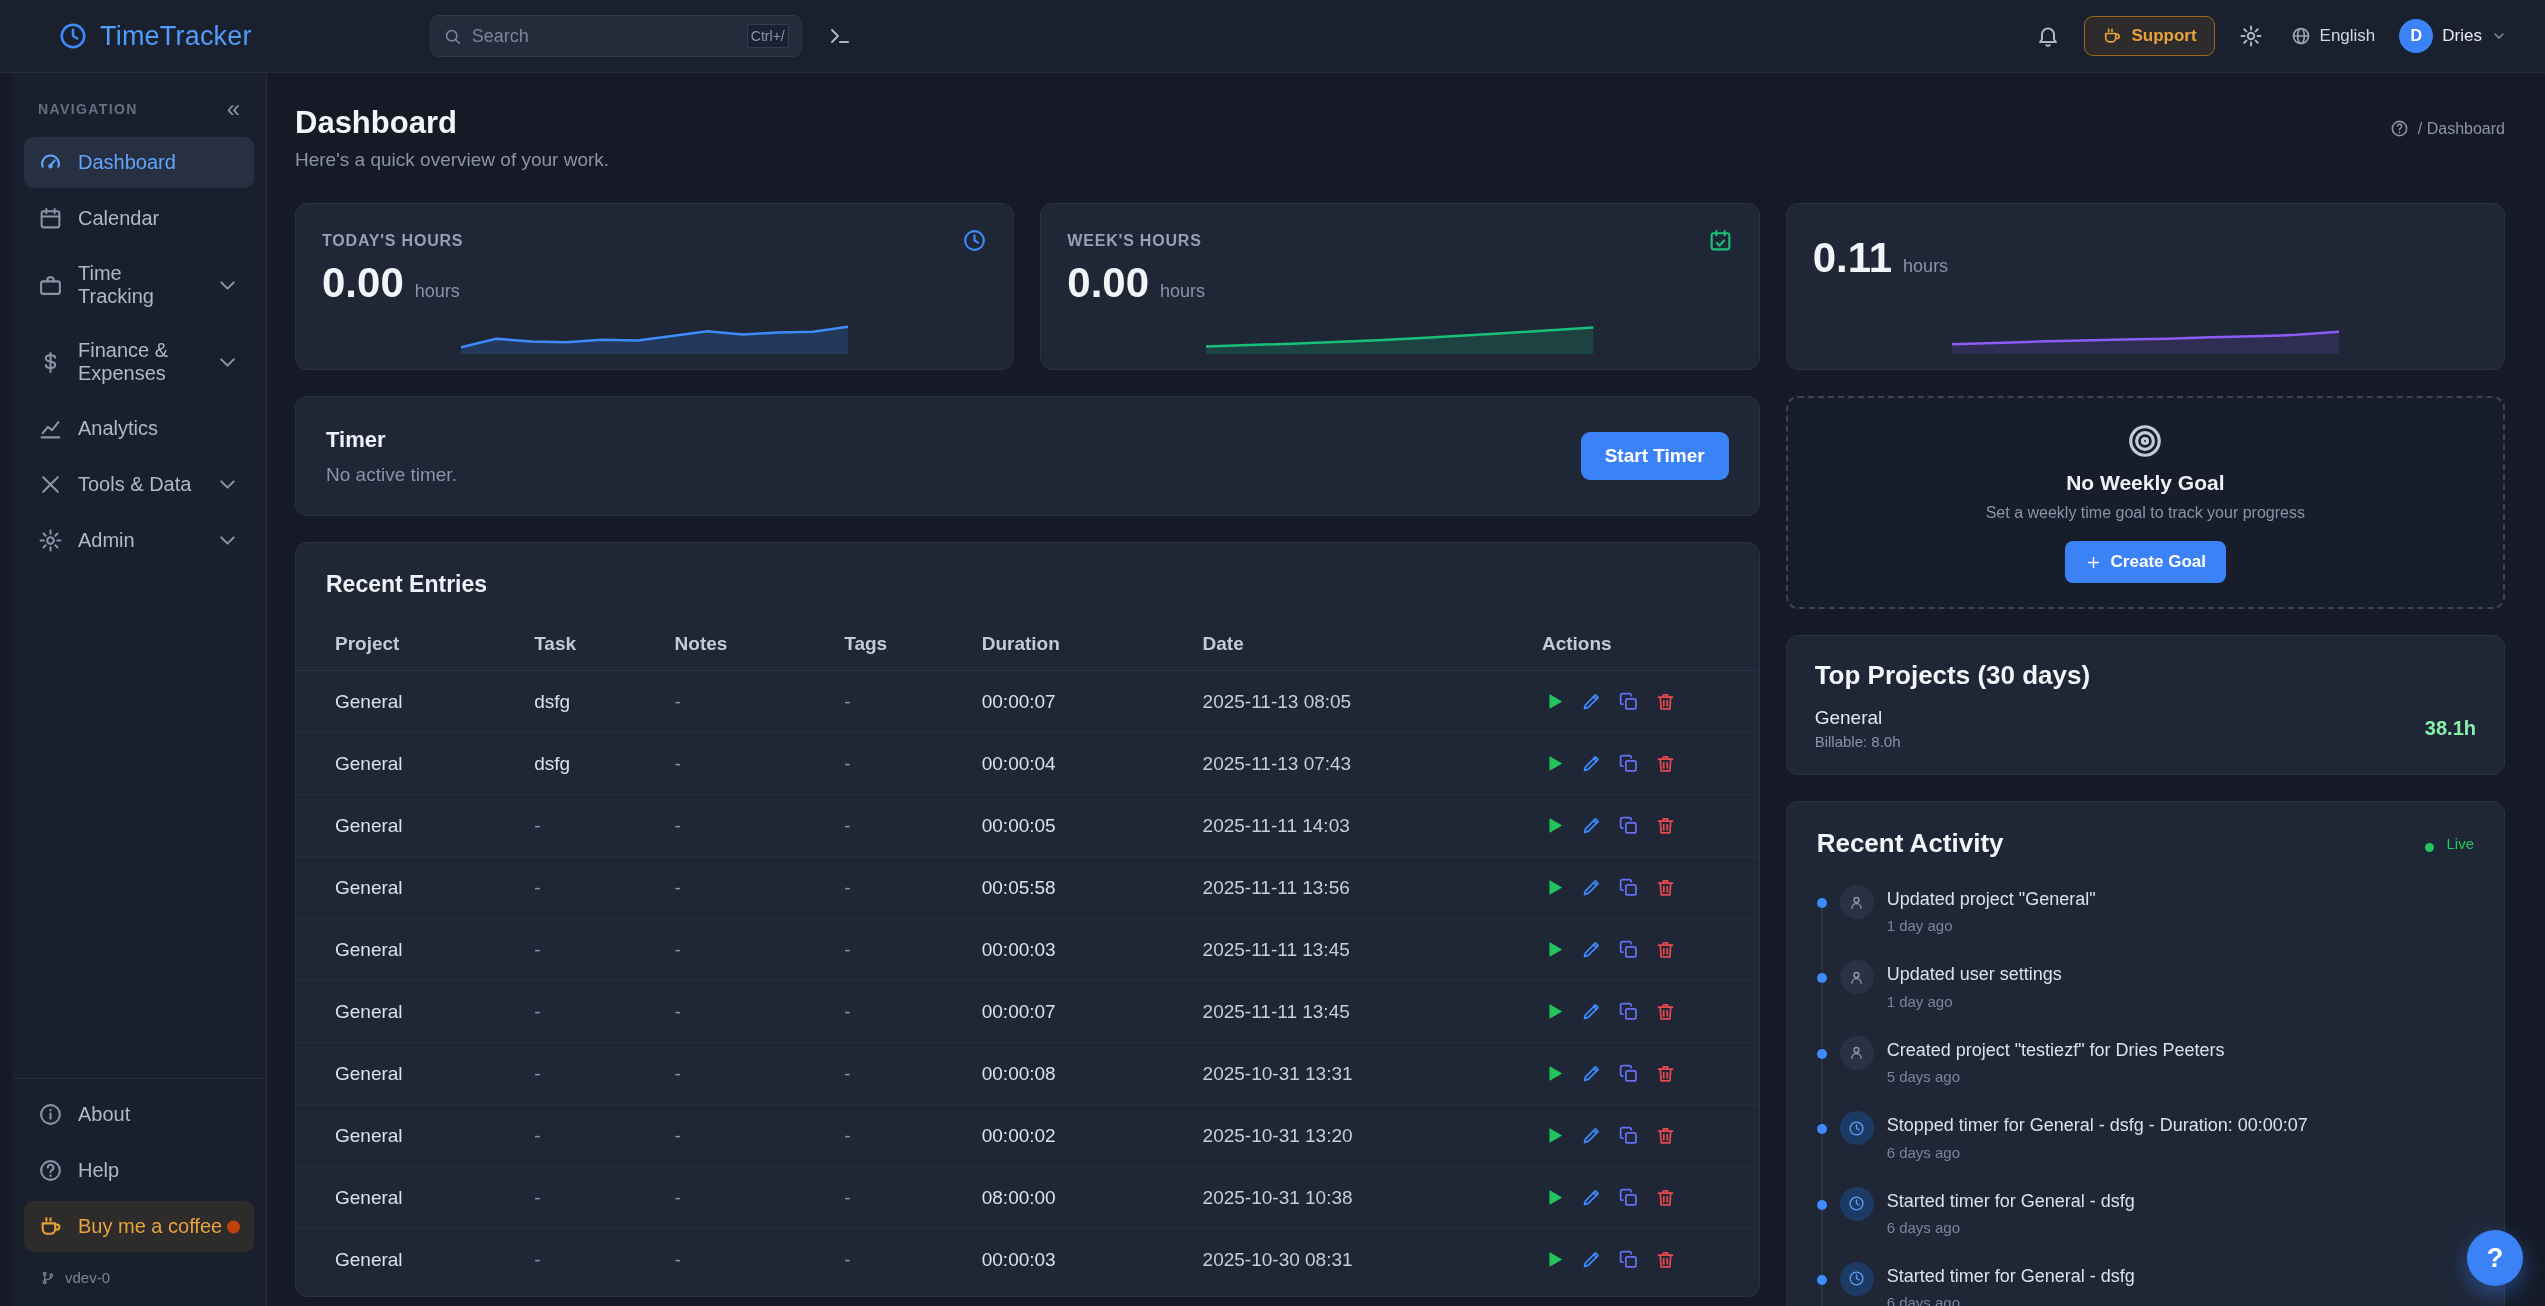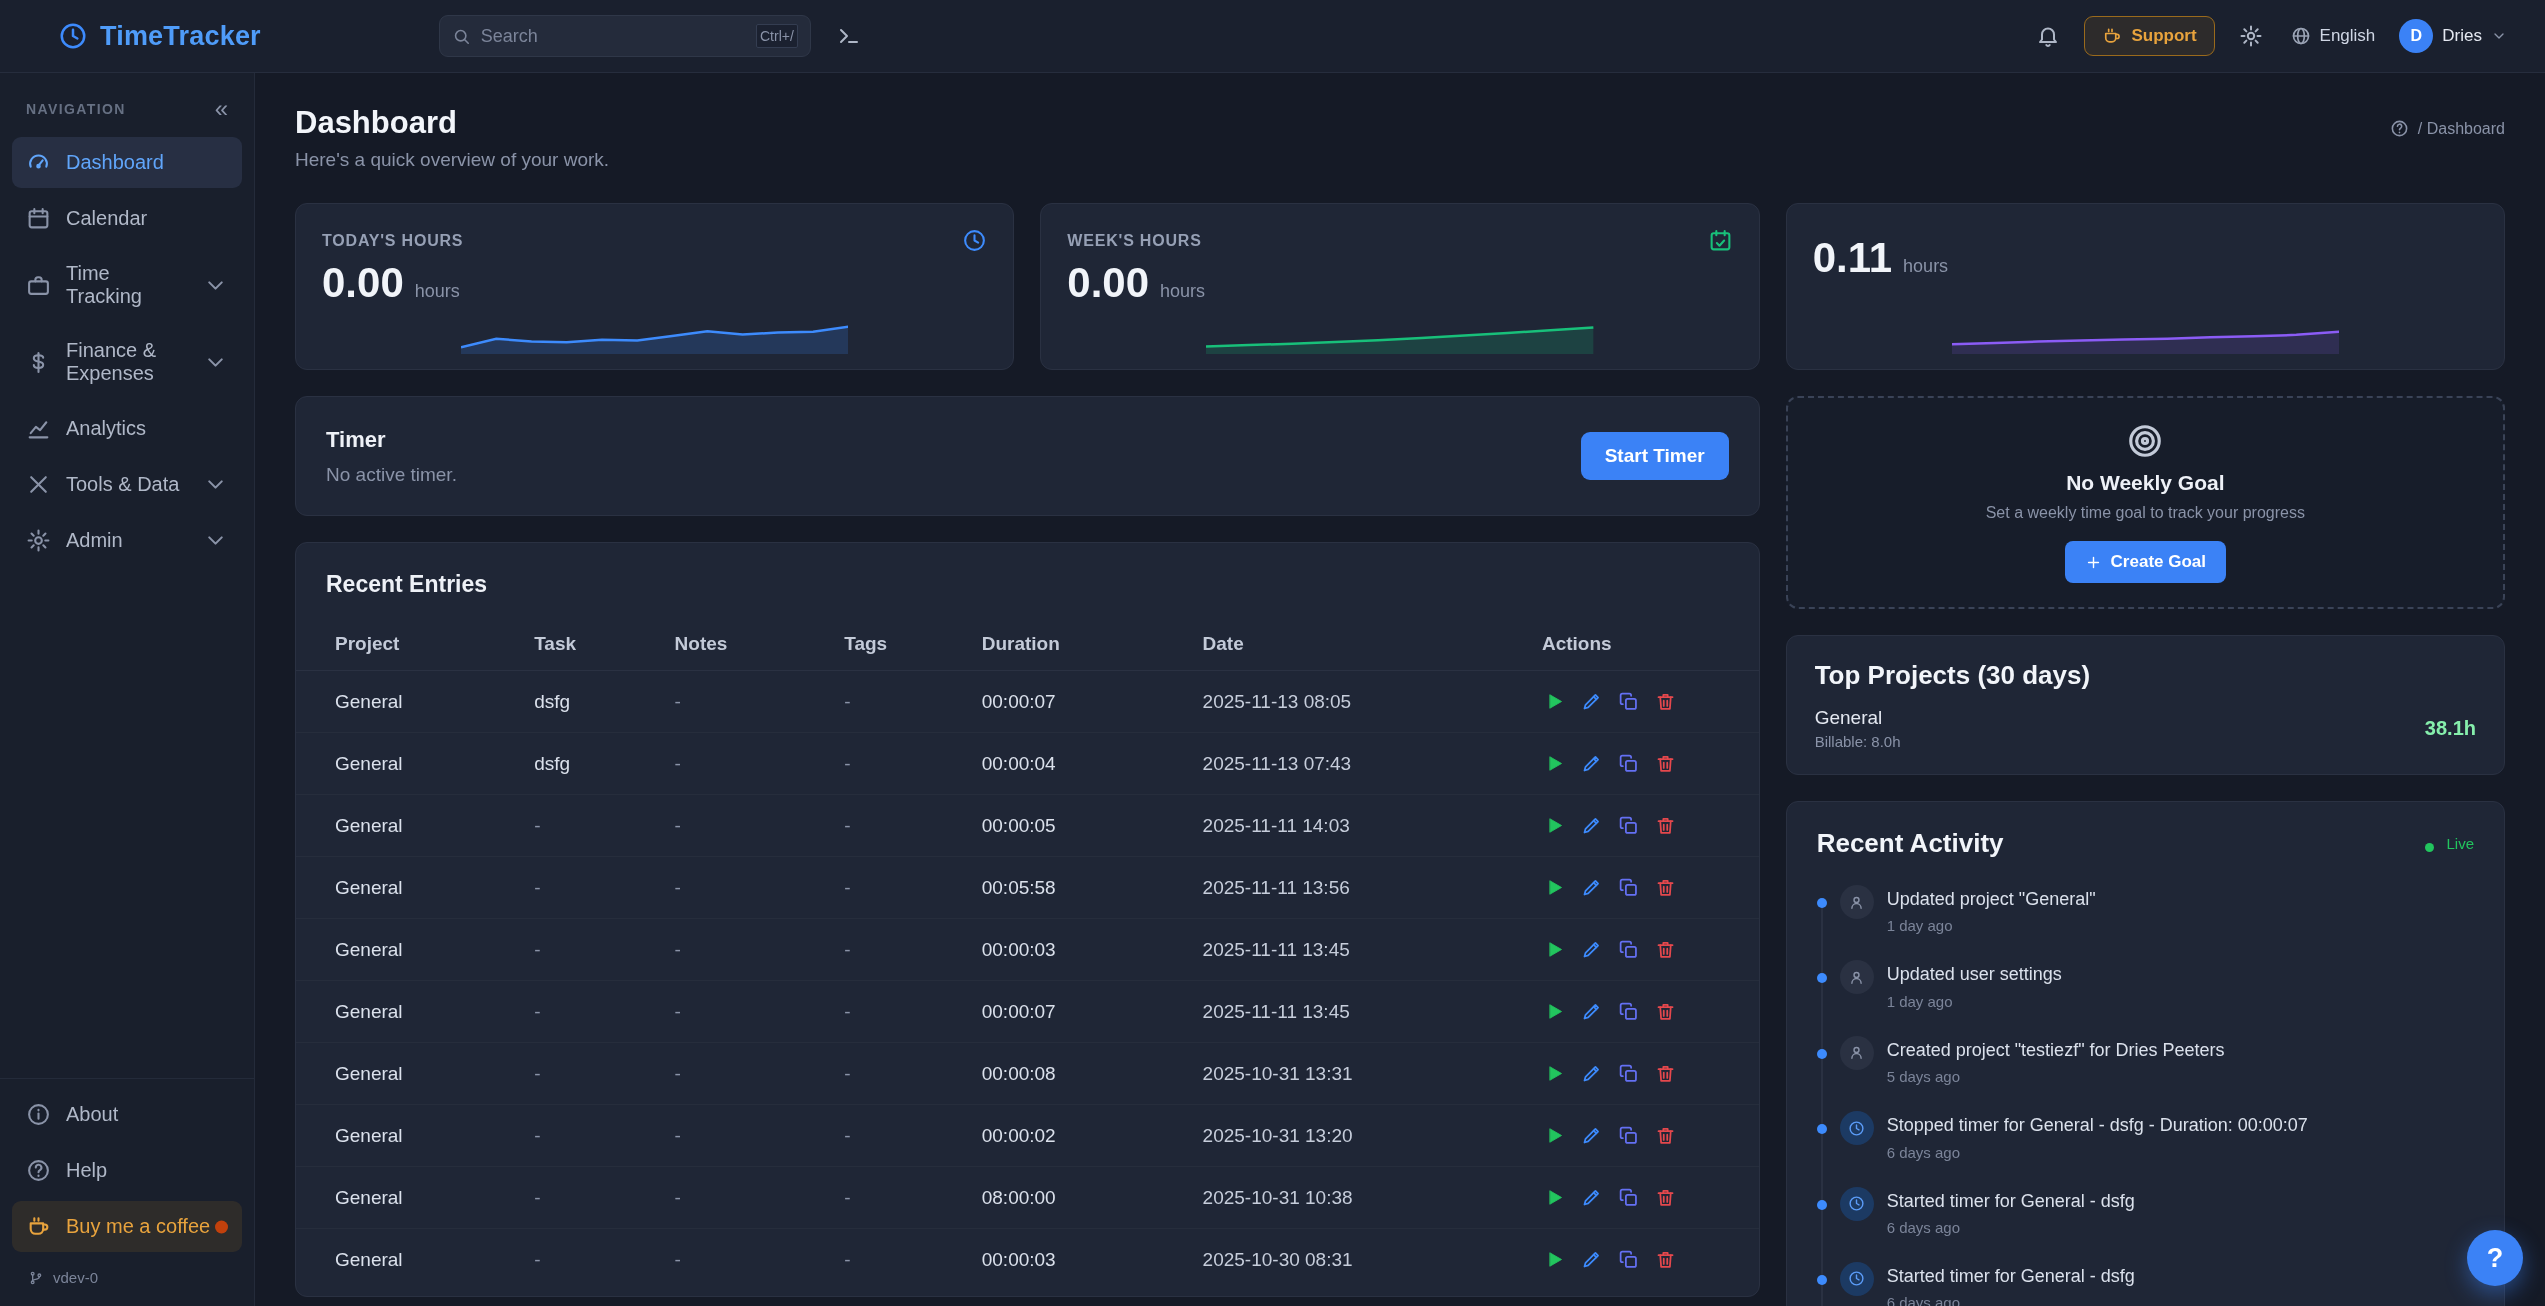--- a/index.html
+++ b/index.html
@@ -6,40 +6,40 @@
   html,body{width:2545px;height:1306px;overflow:hidden}
   body{font-family:"Liberation Sans","DejaVu Sans",sans-serif;background:#151a26;color:#e4e8f1;position:relative}
   [data-interactable="true"]{cursor:pointer}
   .ico{width:22px;height:22px;fill:none;stroke:currentColor;stroke-width:2;stroke-linecap:round;stroke-linejoin:round;display:block}
   .ico.solid{fill:currentColor;stroke:currentColor;stroke-width:1}
 
   
   .topbar{position:absolute;top:0;left:0;right:0;height:73px;background:#1a202e;border-bottom:1px solid #262d3d;display:flex;align-items:center;padding:0 34px;gap:18px;z-index:5}
   .brand{display:flex;align-items:center;gap:12px;margin-left:24px}
   .brand .ico{width:30px;height:30px;color:#3d8bfd}
-  .brand-name{font-size:27px;font-weight:700;color:#4f9cf9;letter-spacing:.2px}
+  .brand-name{font-size:27px;font-weight:400;color:#4f9cf9;letter-spacing:.2px}
   .search-wrap{margin-left:160px;width:372px;height:42px;background:#242b3b;border:1px solid #2f3748;border-radius:9px;display:flex;align-items:center;padding:0 12px;gap:10px}
   .search-wrap .ico{width:19px;height:19px;color:#7b8499}
   .search-input{flex:1;background:transparent;border:none;outline:none;color:#cfd6e4;font-size:18px;font-family:inherit;min-width:0}
   .search-input::placeholder{color:#7b8499}
   .kbd{background:#1b2130;border:1px solid #343d51;border-radius:2px;font-size:14px;color:#8a93a8;padding:3px 3px;white-space:nowrap}
   .icon-btn{background:none;border:none;color:#aeb6c6;display:flex;align-items:center;justify-content:center;padding:8px}
   .icon-btn .ico{width:24px;height:24px}
   .top-right{margin-left:auto;display:flex;align-items:center;gap:16px}
   .support-btn{display:flex;align-items:center;gap:9px;padding:9px 17px;border-radius:9px;border:1px solid #9a6a1c;background:rgba(180,120,24,.13);color:#e8a33d;font-size:17px;font-weight:600;font-family:inherit}
   .support-btn .ico{width:20px;height:20px}
   .lang{display:flex;align-items:center;gap:9px;color:#cfd6e4;font-size:17px;padding:6px 4px}
   .lang .ico{width:20px;height:20px;color:#9aa3b5}
   .user-menu{display:flex;align-items:center;gap:9px;padding:6px 4px}
   .avatar{width:34px;height:34px;border-radius:50%;background:#3b82f6;color:#fff;font-size:16px;font-weight:700;display:flex;align-items:center;justify-content:center}
   .user-name{font-size:17px;color:#e4e8f1}
   .user-menu .chev{width:16px;height:16px;color:#8a93a8}
 
   
-  .sidebar{position:absolute;top:73px;left:0;bottom:0;width:255px;background:#191f2c;border-right:1px solid #242b3a;display:flex;flex-direction:column}
+  .sidebar{position:absolute;top:73px;left:12px;bottom:0;width:255px;background:#191f2c;border-right:1px solid #242b3a;display:flex;flex-direction:column}
   .side-head{display:flex;align-items:center;justify-content:space-between;padding:22px 18px 14px 26px}
   .nav-label{font-size:14px;letter-spacing:1.4px;color:#667083;font-weight:700;text-transform:uppercase}
   .collapse-btn{background:none;border:none;color:#8a93a8;font-size:24px;line-height:1;padding:2px 8px}
   .nav{padding:0 12px;display:flex;flex-direction:column;gap:5px}
   .nav-item{display:flex;align-items:center;gap:15px;padding:13px 14px;border-radius:9px;color:#b0b8c8;font-size:20px}
   .nav-item .ico{width:25px;height:25px;color:#8a93a8;flex:none}
   .nav-item.active{background:#272f43;color:#60a5fa}
   .nav-item.active .ico{color:#60a5fa}
   .nav-chev{margin-left:auto;width:18px;height:18px;color:#7b8499;flex:none}
   .side-footer{margin-top:auto;padding:10px 12px 4px;display:flex;flex-direction:column;gap:5px;border-top:1px solid #242b3a}

